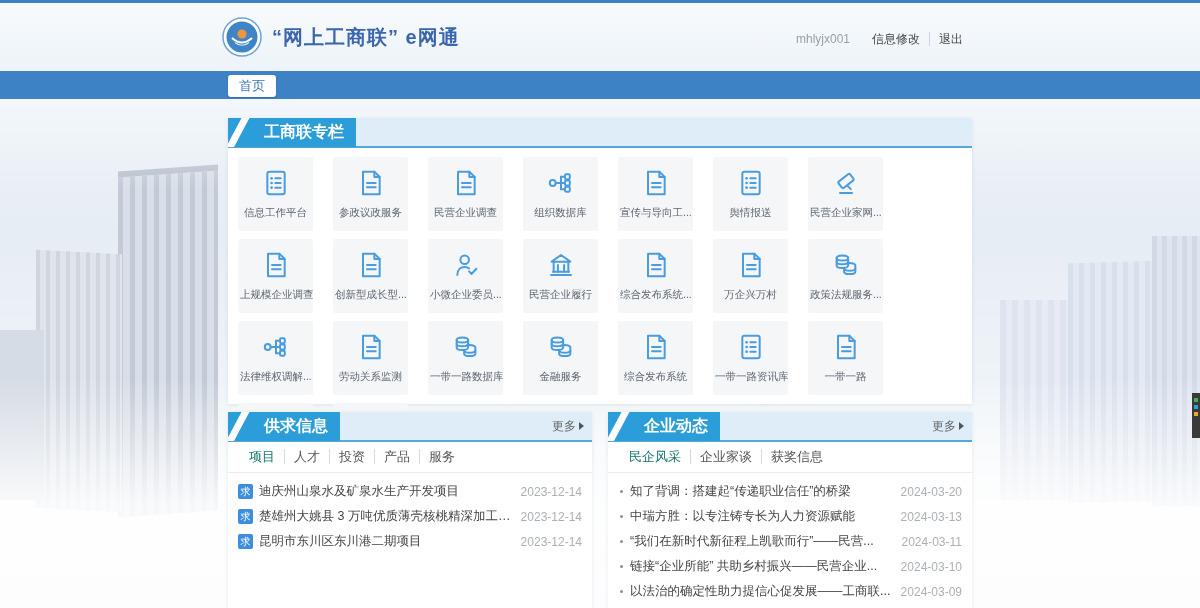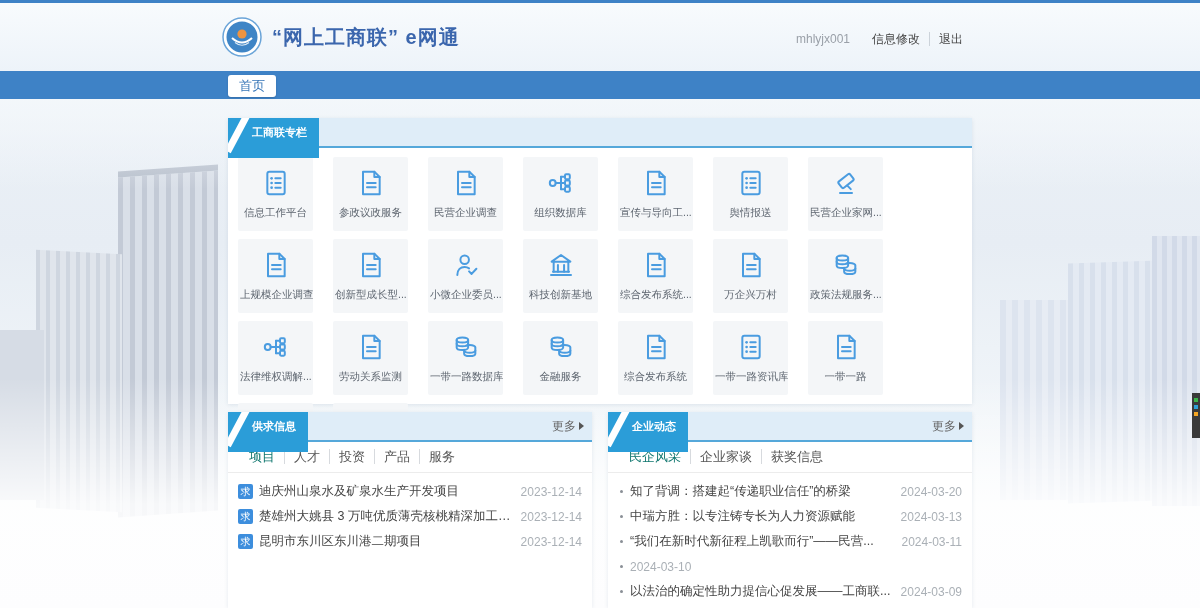--- a/index.html
+++ b/index.html
@@ -27,21 +27,21 @@
   .userbox .uname{color:#9aa0a8;margin-right:4px;}
   .userbox a{color:#444;font-weight:normal;text-decoration:none;padding:0 9px;cursor:pointer;}
   .userbox a + a{border-left:1px solid #ccd3da;}
   .userbox .sep{color:#ccd3da;padding-left:9px;}
   
   .nav{position:absolute;left:0;top:71px;width:1200px;height:28px;background:#3e82c6;z-index:3;}
   .home-btn{position:absolute;left:228px;top:4px;background:#fff;border-radius:3px;padding:2px 11px;font-size:13px;color:#3977b8;cursor:pointer;box-shadow:0 1px 2px rgba(0,0,0,.15);}
   
   .panel{position:absolute;background:#fff;box-shadow:0 1px 4px rgba(60,90,130,.12);z-index:2;}
   .phead{position:relative;height:28px;background:#dfedf8;border-bottom:2px solid #55a8da;}
-  .ptab{position:absolute;left:0;top:0;height:40px;background:#2b9dd8;color:#fff;font-size:11px;font-weight:bold;line-height:28px;padding:0 12px 0 24px;overflow:hidden;}
+  .ptab{position:absolute;left:0;top:0;height:29px;background:#2b9dd8;color:#fff;font-size:16px;font-weight:bold;line-height:28px;padding:0 12px 0 36px;overflow:hidden;}
   .ptab::before{content:'';position:absolute;left:6px;top:-6px;width:7px;height:42px;background:#fff;transform:rotate(28deg);}
   .more{position:absolute;right:8px;top:0;height:28px;line-height:28px;font-size:12px;color:#666;cursor:pointer;}
   .more .arr{display:inline-block;width:0;height:0;border-left:5px solid #555;border-top:4px solid transparent;border-bottom:4px solid transparent;margin-left:3px;}
   .main-panel{left:228px;top:118px;width:744px;height:286px;}
   .grid{display:flex;flex-wrap:wrap;gap:8px 20px;padding:9px 10px;}
   .gitem{width:75px;height:74px;background:#f4f6f8;border-radius:2px;text-align:center;cursor:pointer;}
   .gitem svg{margin-top:10px;width:32px;height:32px;}
   .glabel{display:block;margin-top:3px;font-size:10.5px;color:#5e6670;white-space:nowrap;overflow:hidden;padding:0 2px;}
   
   .supply-panel{left:228px;top:412px;width:364px;height:196px;}
@@ -217,21 +217,21 @@
             <use href="#doc" xlink:href="#doc"></use>
           </svg><span class="glabel">上规模企业调查</span></div>
       <div class="gitem"><svg viewBox="0 0 24 24">
             <use href="#doc" xlink:href="#doc"></use>
           </svg><span class="glabel">创新型成长型...</span></div>
       <div class="gitem"><svg viewBox="0 0 24 24">
             <use href="#person-check" xlink:href="#person-check"></use>
           </svg><span class="glabel">小微企业委员...</span></div>
       <div class="gitem"><svg viewBox="0 0 24 24">
             <use href="#bank" xlink:href="#bank"></use>
-          </svg><span class="glabel">科技创新基地</span></div>
+          </svg><span class="glabel">民营企业履行</span></div>
       <div class="gitem"><svg viewBox="0 0 24 24">
             <use href="#doc" xlink:href="#doc"></use>
           </svg><span class="glabel">综合发布系统...</span></div>
       <div class="gitem"><svg viewBox="0 0 24 24">
             <use href="#doc" xlink:href="#doc"></use>
           </svg><span class="glabel">万企兴万村</span></div>
       <div class="gitem"><svg viewBox="0 0 24 24">
             <use href="#database" xlink:href="#database"></use>
           </svg><span class="glabel">政策法规服务...</span></div>
       <div class="gitem"><svg viewBox="0 0 24 24">
@@ -310,20 +310,21 @@
           <span class="txt">中瑞方胜：以专注铸专长为人力资源赋能</span>
           <span class="date">2024-03-13</span>
         </div>
       <div class="li">
           <span class="dot"></span>
           <span class="txt">“我们在新时代新征程上凯歌而行”——民营...</span>
           <span class="date">2024-03-11</span>
         </div>
       <div class="li">
           <span class="dot"></span>
+          <span class="txt">链接“企业所能” 共助乡村振兴——民营企业...</span>
           <span class="date">2024-03-10</span>
         </div>
       <div class="li">
           <span class="dot"></span>
           <span class="txt">以法治的确定性助力提信心促发展——工商联...</span>
           <span class="date">2024-03-09</span>
         </div>
     </div>
   </div>
 

